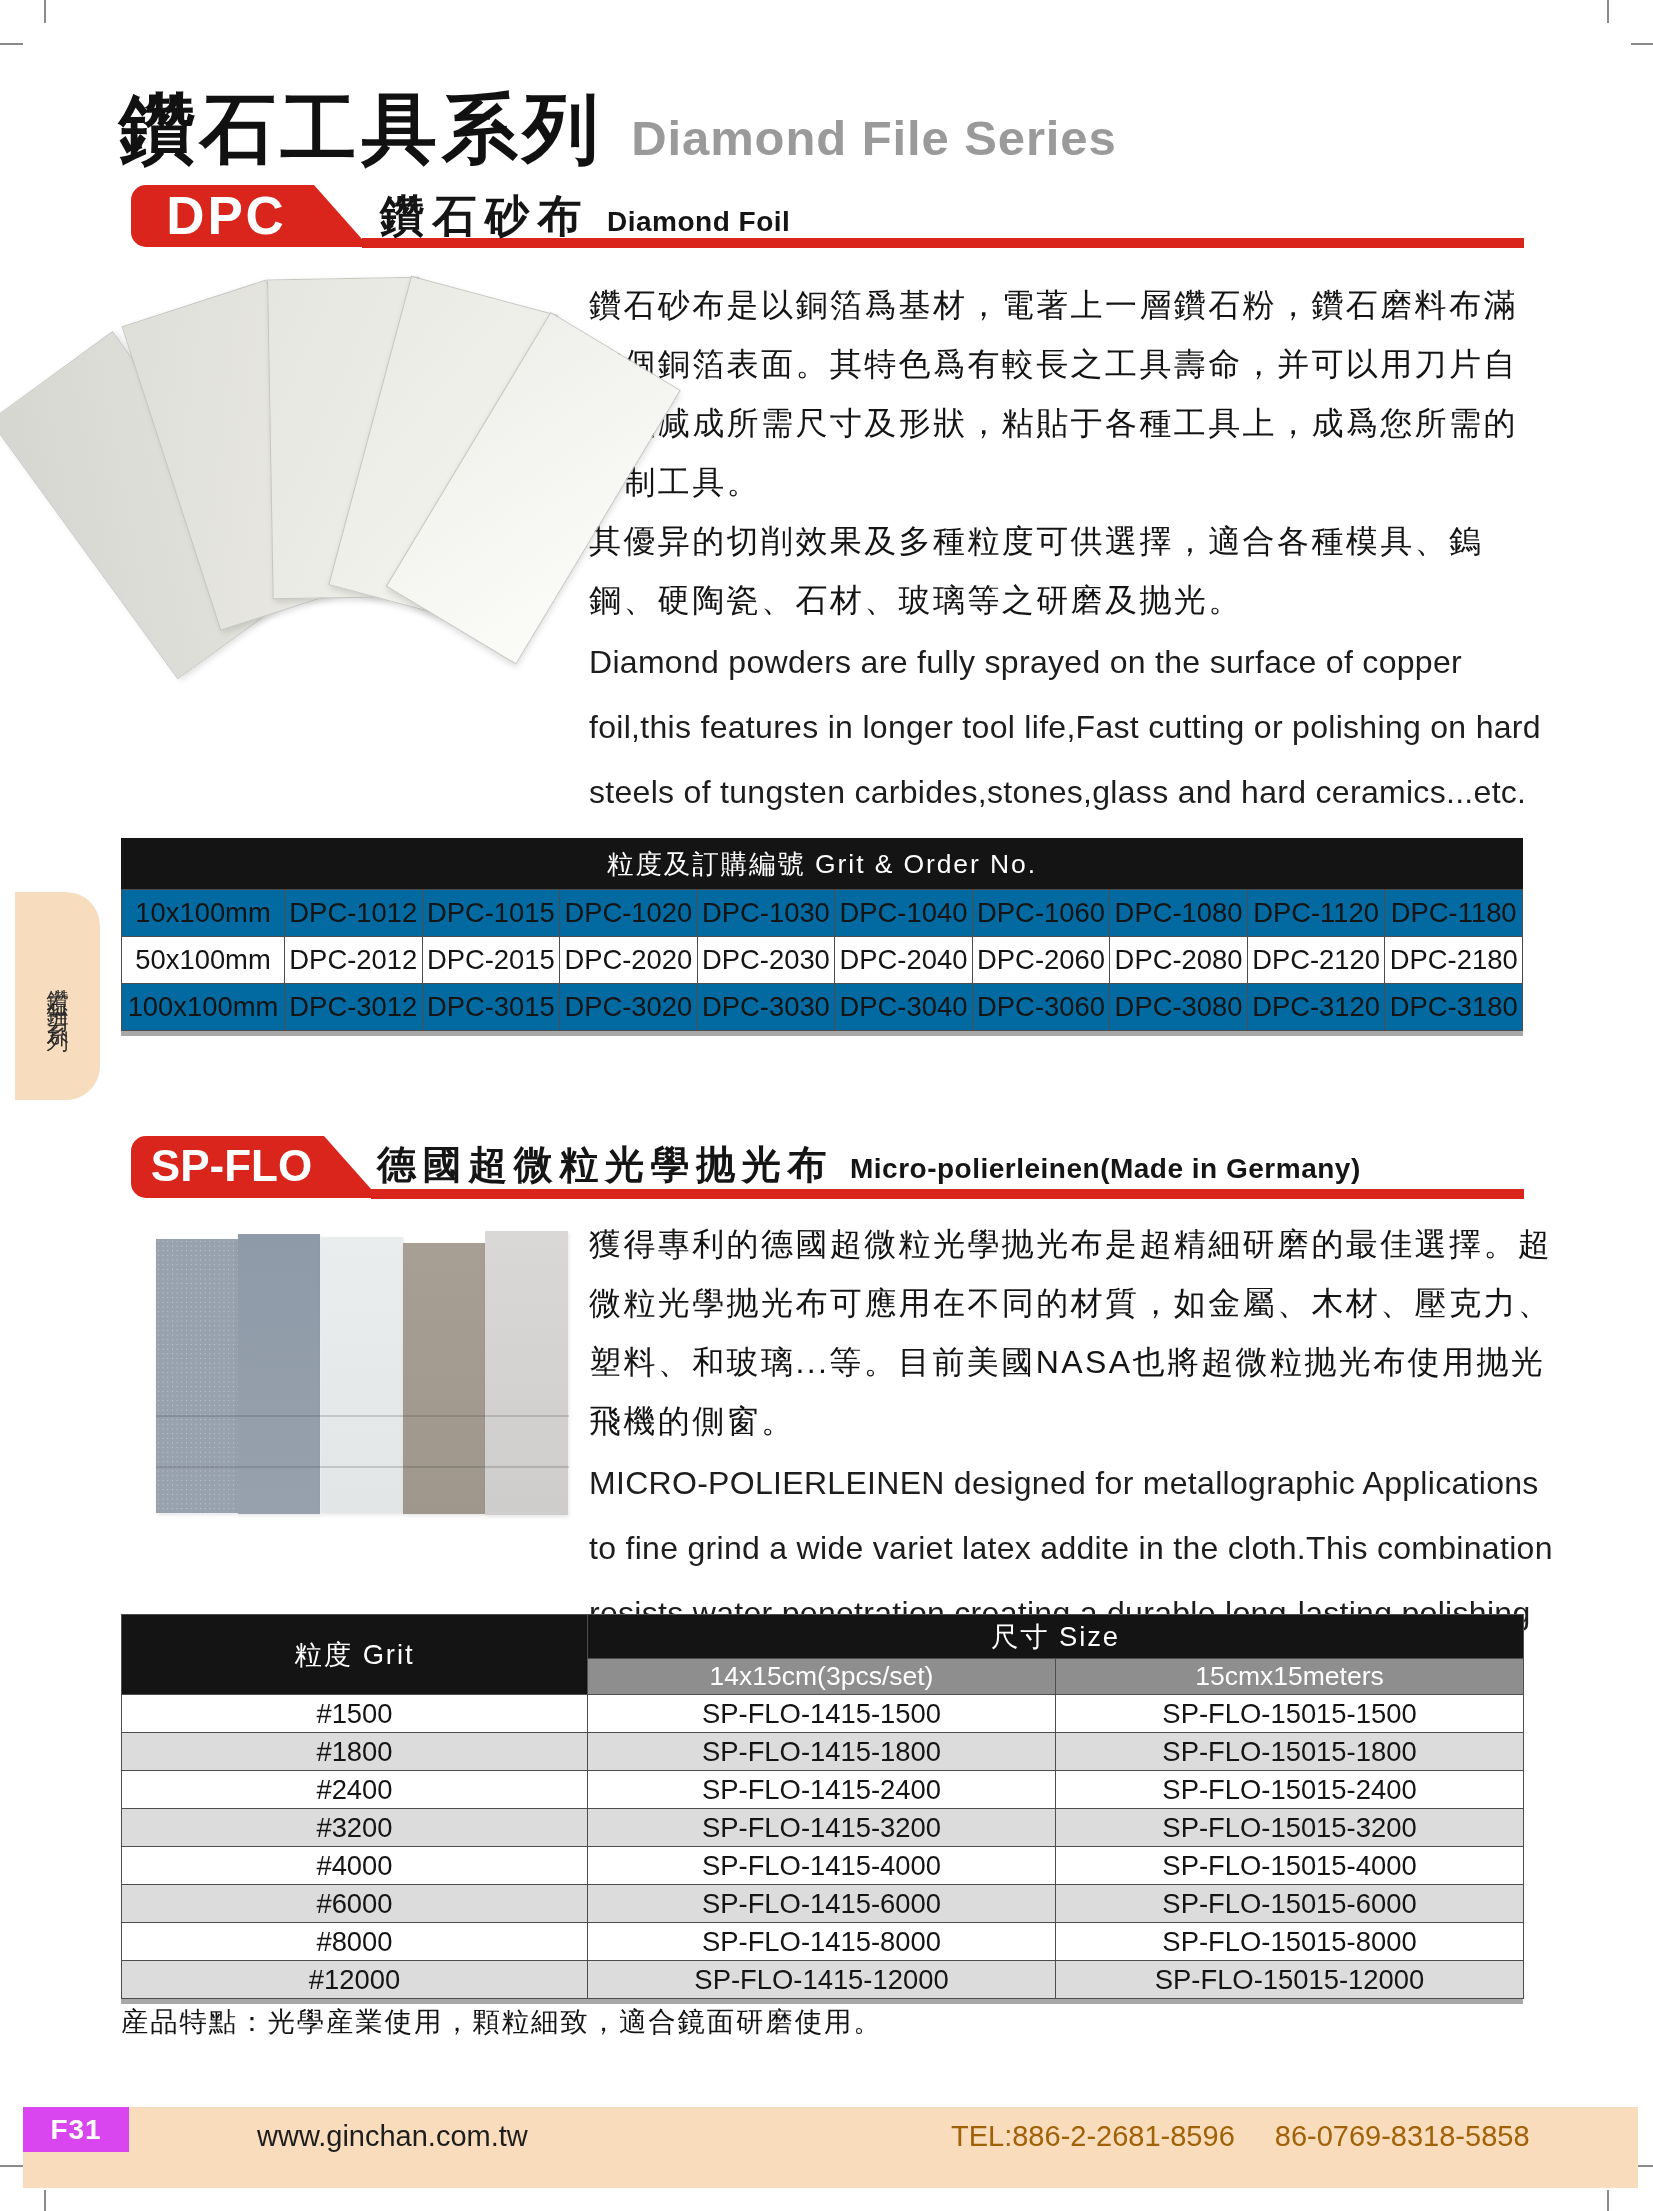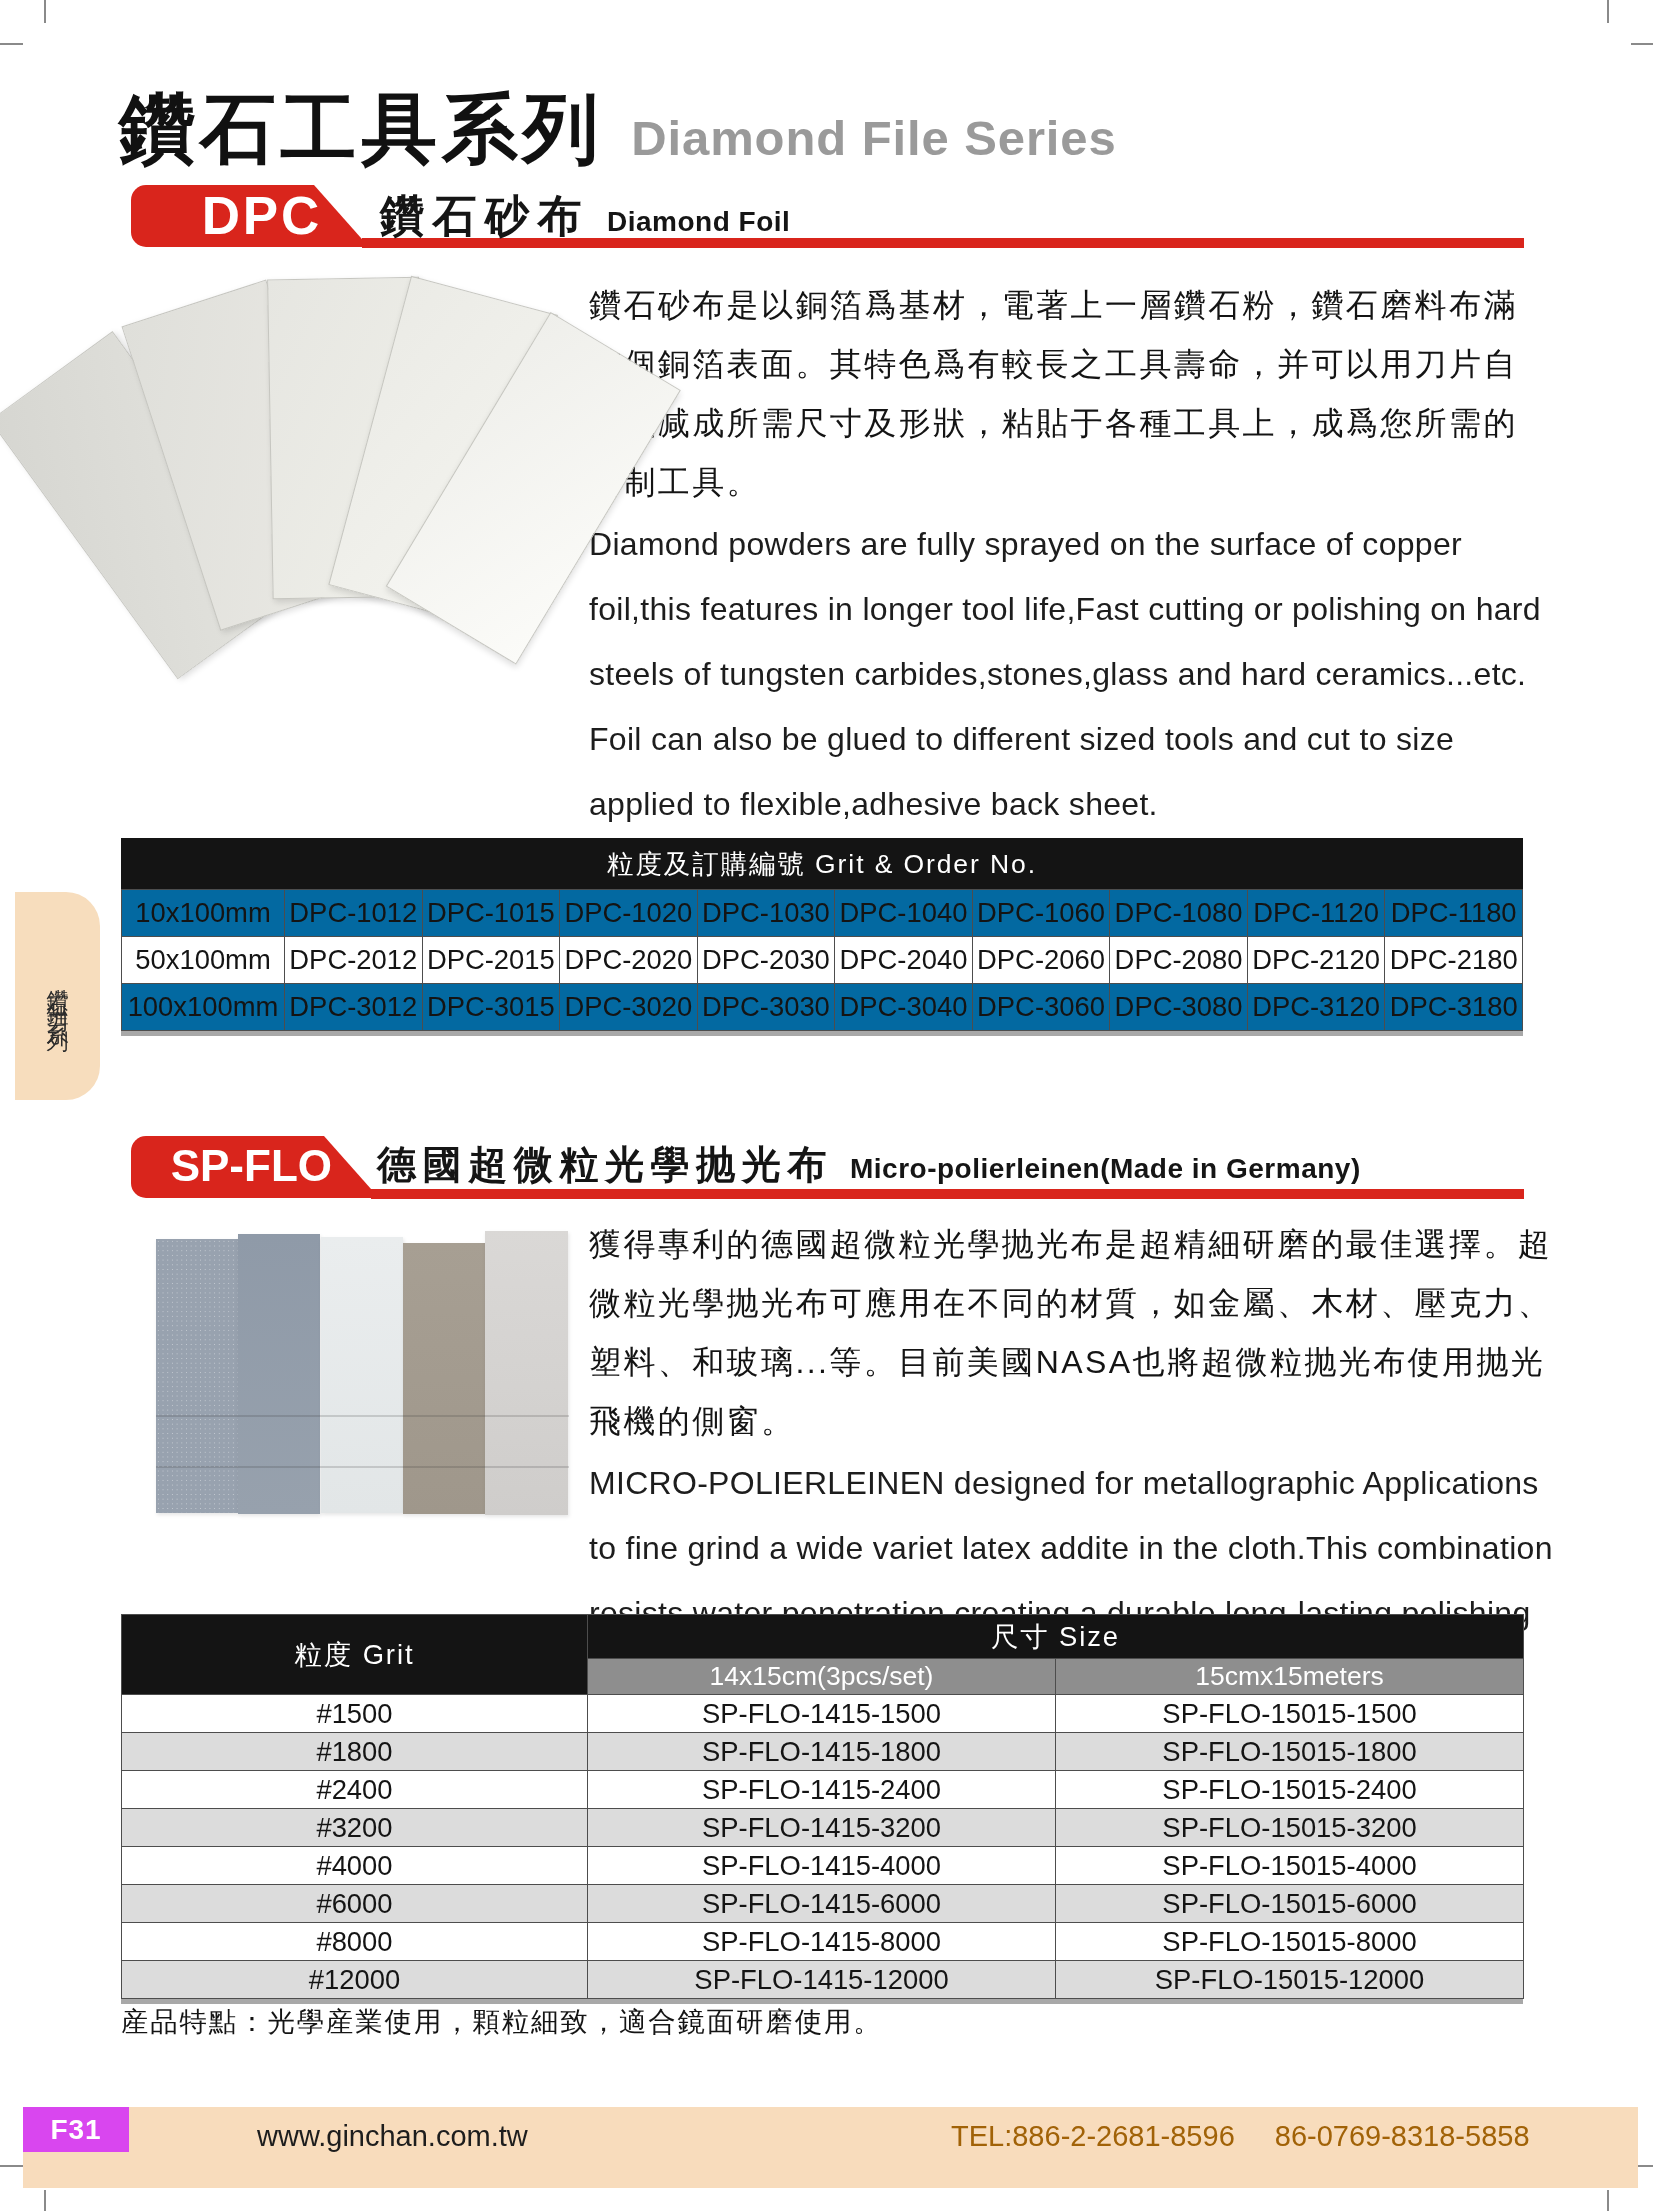--- a/index.html
+++ b/index.html
@@ -12,21 +12,21 @@
   }
   
   .crop{position:absolute;background:#8a8a8a;}
   
   .main-title{position:absolute;left:119px;top:79px;display:flex;align-items:baseline;gap:28px;white-space:nowrap;}
   .main-title .zh{font-size:76px;font-weight:bold;color:#111;letter-spacing:4.7px;}
   .main-title .en{font-size:49px;font-weight:bold;color:#9a9a9a;letter-spacing:0.9px;}
   
   .badge{
     position:absolute;height:62px;background:#d9251c;color:#fff;
-    font-weight:bold;text-align:right;
+    font-weight:bold;text-align:center;
     border-radius:15px 7.6px 7.6px 15px;
     clip-path:polygon(0 0, calc(100% - 55px) 0, 100% 100%, 0 100%);
   }
   .badge span{display:block;padding-right:47px;}
   .badge-dpc{left:131px;top:185px;width:238px;}
   .badge-dpc span{font-size:53px;line-height:61px;letter-spacing:2.8px;}
   .badge-spflo{left:131px;top:1136px;width:248px;}
   .badge-spflo span{font-size:44px;line-height:59px;letter-spacing:0px;}
   .red-rule{position:absolute;height:9.5px;background:#d9251c;}
   .rule-dpc{left:362px;top:238px;width:1162px;}
@@ -143,20 +143,21 @@
   <div class="foil-photo">
     <div class="sheet s1"></div>
     <div class="sheet s2"></div>
     <div class="sheet s3"></div>
     <div class="sheet s4"></div>
     <div class="sheet s5"></div>
   </div>
 
   <div class="desc desc-dpc">
     <p class="zh">鑽石砂布是以銅箔爲基材，電著上一層鑽石粉，鑽石磨料布滿整個銅箔表面。其特色爲有較長之工具壽命，并可以用刀片自行裁减成所需尺寸及形狀，粘貼于各種工具上，成爲您所需的自制工具。</p>
+    <p class="zh">其優异的切削效果及多種粒度可供選擇，適合各種模具、鎢鋼、硬陶瓷、石材、玻璃等之研磨及抛光。</p>
     <p class="en">Diamond powders are fully sprayed on the surface of copper foil,this features in longer  tool life,Fast cutting or polishing on hard steels of tungsten carbides,stones,glass and hard ceramics...etc.</p>
     <p class="en">Foil can also be glued to different sized tools and cut to size applied to flexible,adhesive back sheet.</p>
   </div>
 
   <div class="tbl-wrap tbl1-wrap">
     <div class="tbl-caption">粒度及訂購編號 Grit &amp; Order No.</div>
     <table class="tbl1">
       <colgroup>
         <col style="width:163px;">
         <col>

